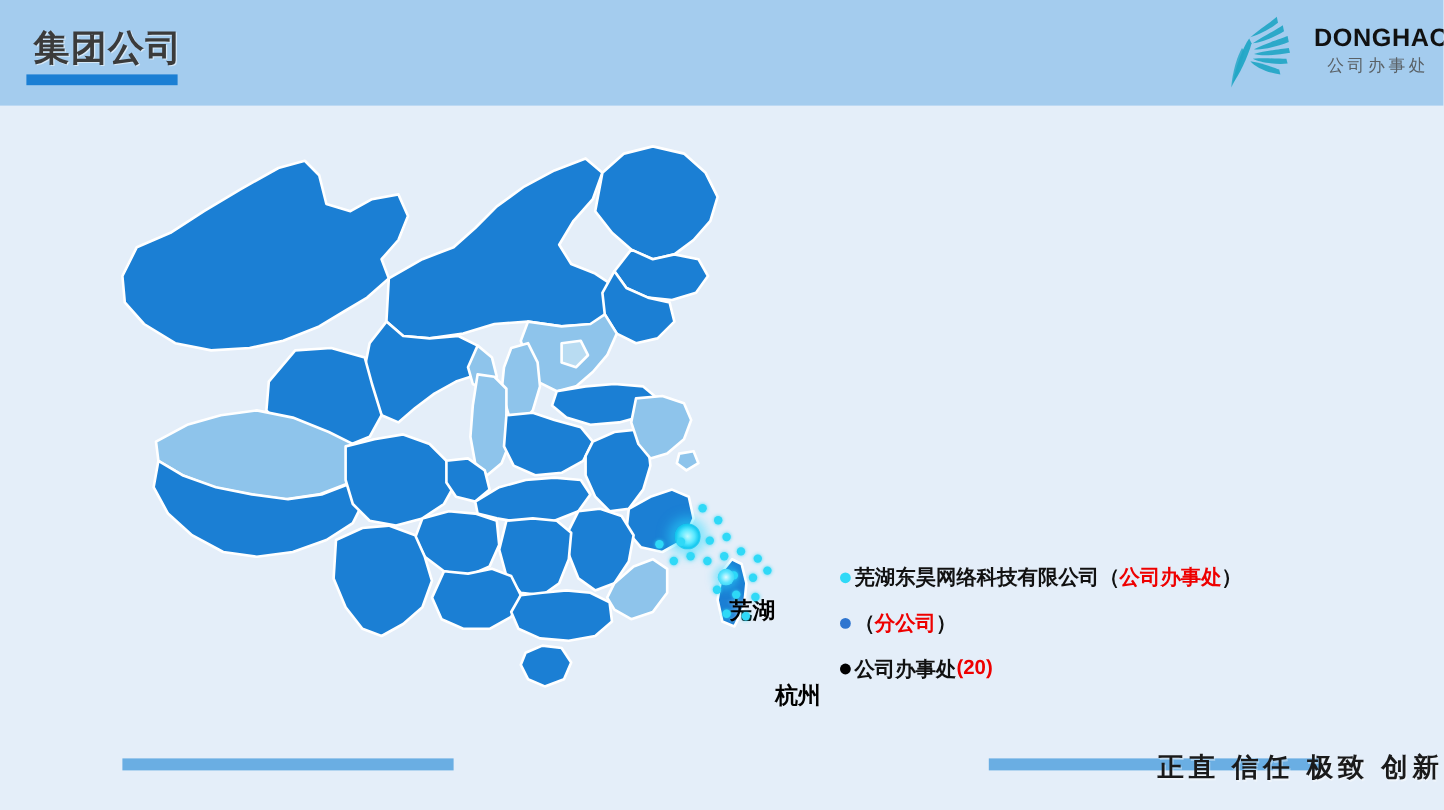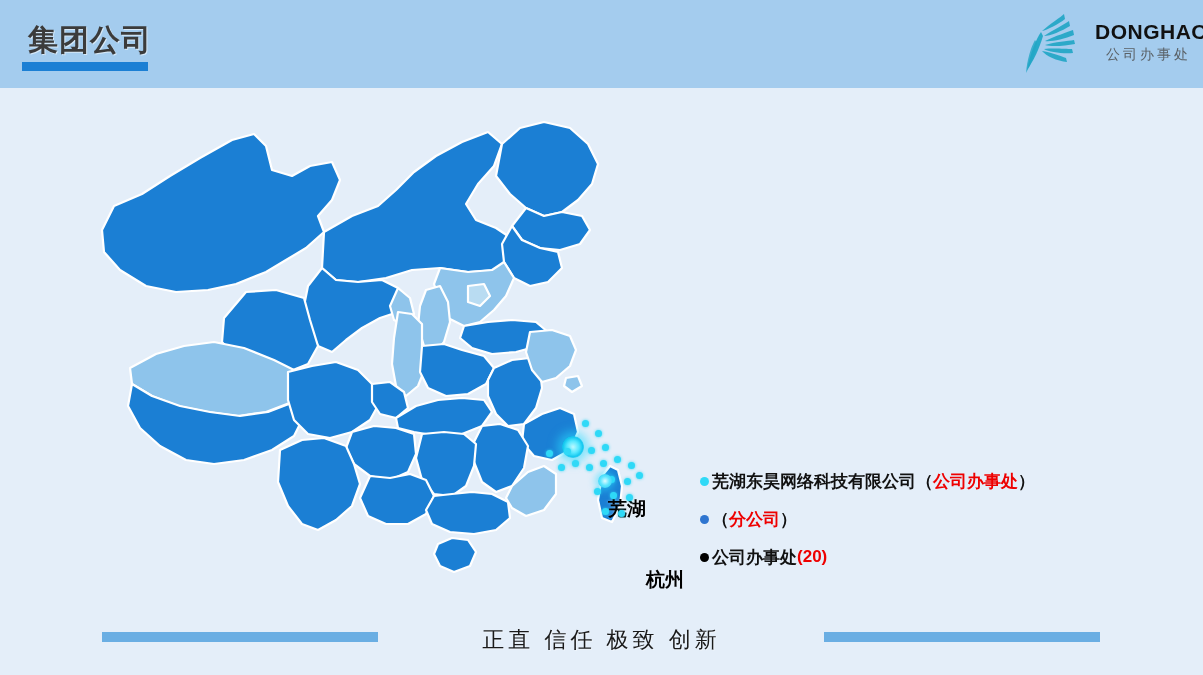--- a/index.html
+++ b/index.html
@@ -152,23 +152,23 @@
     height: 10px;
     background: #6aaee3;
   }
   .bar-left  { left: 102px; width: 276px; }
   .bar-right { left: 824px; width: 276px; }
   .slogan {
     position: absolute;
     left: 0;
     top: 625px;
     width: 1203px;
-    text-align: center;
+    text-align: right;
     font-size: 22px;
-    font-weight: normal;
+    font-weight: bold;
     color: #1a1a1a;
     letter-spacing: 4px;
     text-shadow: 1px 1px 0 rgba(255,255,255,0.4);
   }
 </style>
 </head>
 <body>
 
 <div class="header"></div>
 <div class="page-title">集团公司</div>

